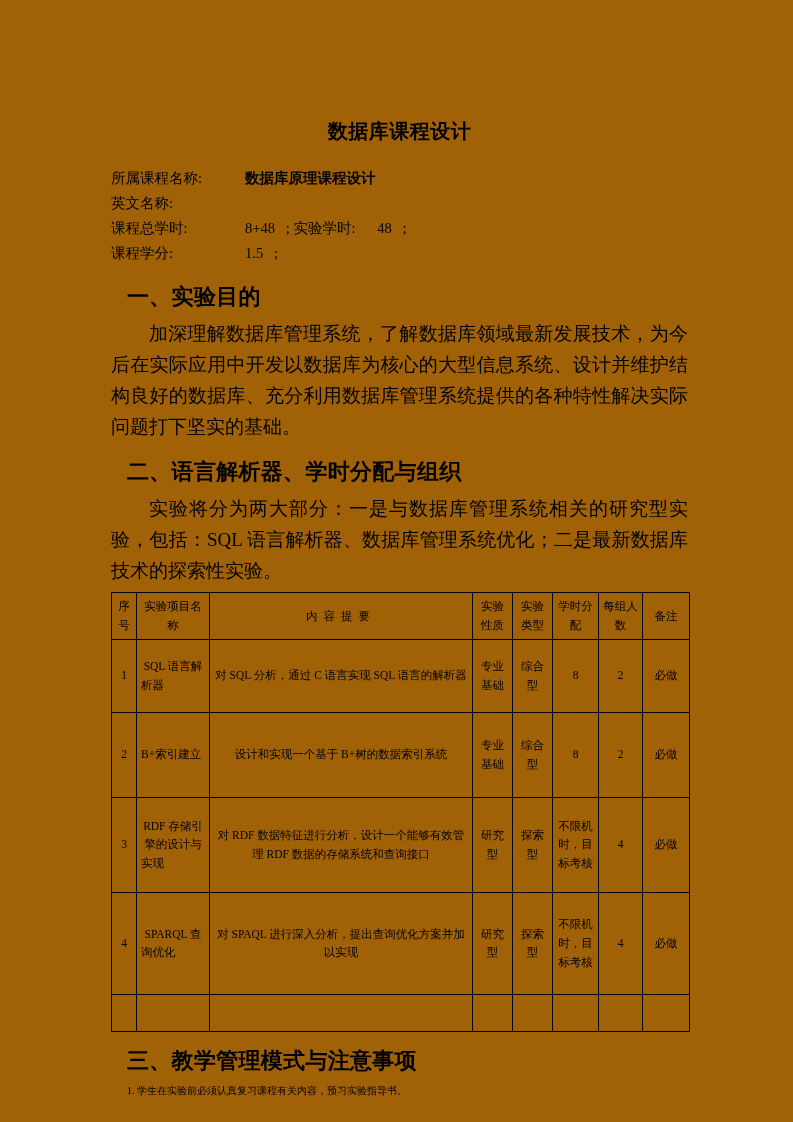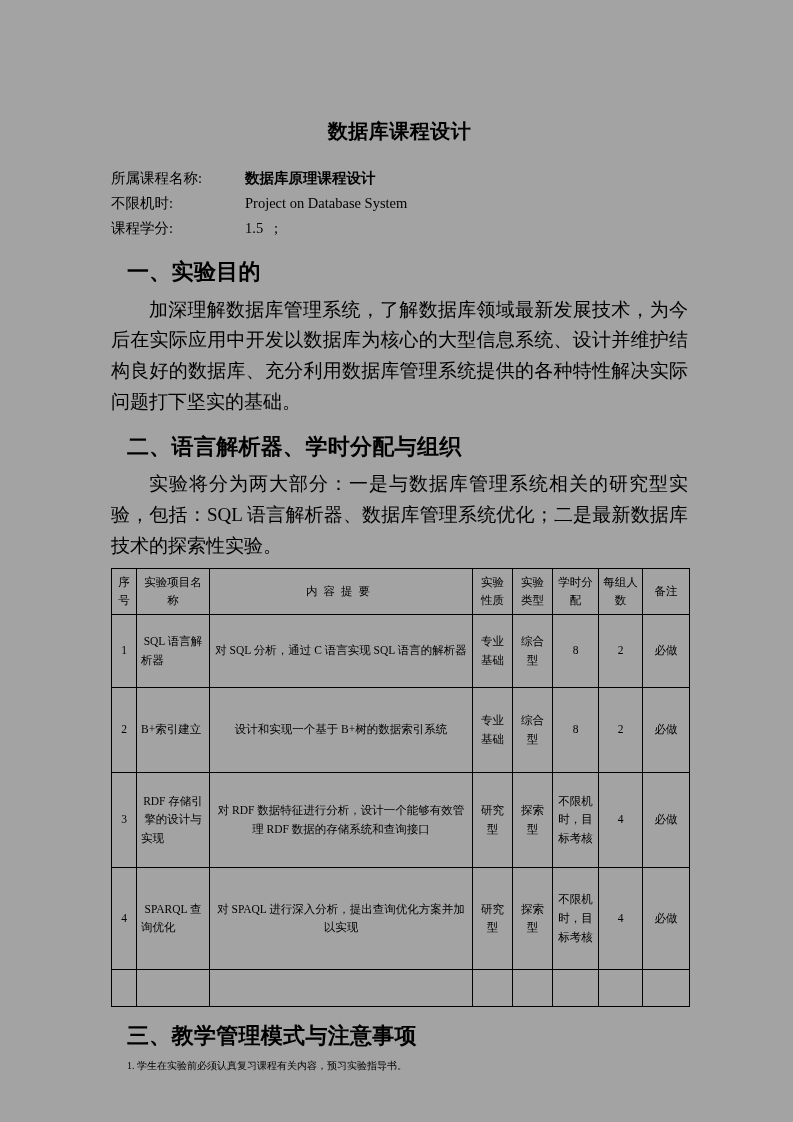--- a/index.html
+++ b/index.html
@@ -13,21 +13,21 @@
     font-family: "Liberation Serif", "DejaVu Serif", serif;
     color: #000000;
     -webkit-font-smoothing: antialiased;
   }
   .page {
     position: relative;
     width: 793px;
     height: 1122px;
     box-sizing: border-box;
     padding: 118px 105px 0 111px;
-    background: #a3a3a3;
+    background: #a16207;
   }
   .doc-title {
     text-align: center;
     font-size: 20px;
     font-weight: bold;
     letter-spacing: 0.5px;
     margin: 0 0 22px 0;
     line-height: 1.3;
   }
   .meta-block {
@@ -136,22 +136,25 @@
 <div class="page">
 
   <h1 class="doc-title">数据库课程设计</h1>
 
   <div class="meta-block">
     <div class="meta-row">
       <span class="meta-label">所属课程名称:</span>
       <span class="meta-value bold">数据库原理课程设计</span>
     </div>
     <div class="meta-row">
-      <span class="meta-label">不限机时:</span>
-      <span class="meta-value">Project on Database System</span>
+      <span class="meta-label">英文名称:</span>
+    </div>
+    <div class="meta-row">
+      <span class="meta-label">课程总学时:</span>
+      <span class="meta-value">8+48   ; 实验学时:      48   ;</span>
     </div>
     <div class="meta-row">
       <span class="meta-label">课程学分:</span>
       <span class="meta-value">1.5   ;</span>
     </div>
   </div>
 
   <h2 class="sec-heading">一、实验目的</h2>
   <p class="para">加深理解数据库管理系统，了解数据库领域最新发展技术，为今后在实际应用中开发以数据库为核心的大型信息系统、设计并维护结构良好的数据库、充分利用数据库管理系统提供的各种特性解决实际问题打下坚实的基础。</p>
 

